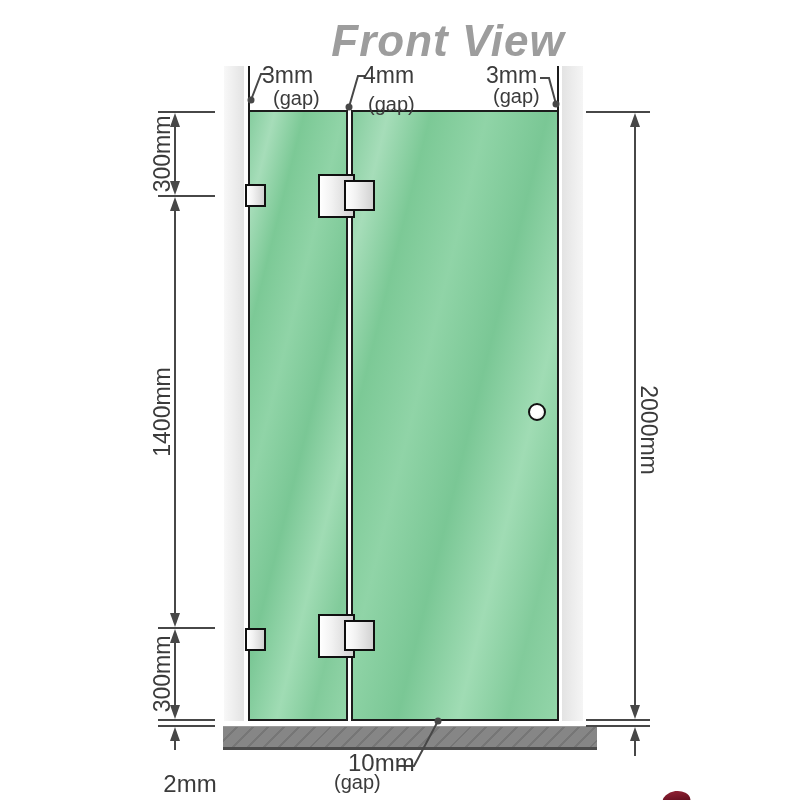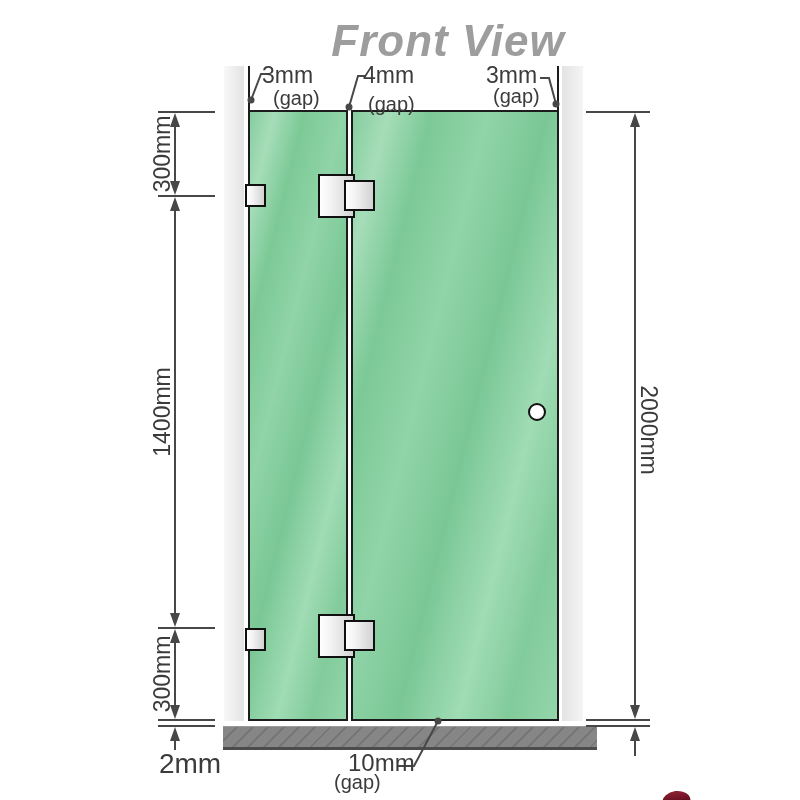--- a/index.html
+++ b/index.html
@@ -152,19 +152,19 @@
 
   <div class="abs dim" style="left:486px;top:64px;">3mm</div>
   <div class="abs dim dim-small" style="left:493px;top:86px;">(gap)</div>
 
   <div class="abs dim vlabel" style="left:162px;top:154px;">300mm</div>
   <div class="abs dim vlabel" style="left:162px;top:412px;">1400mm</div>
   <div class="abs dim vlabel" style="left:162px;top:674px;">300mm</div>
 
   <div class="abs dim vlabel-cw" style="left:648px;top:430px;">2000mm</div>
 
-  <div class="abs dim center-origin" style="left:190px;top:764px;font-size:28px;text-align:center;">2mm</div>
+  <div class="abs dim center-origin" style="left:190px;top:784px;font-size:24px;text-align:center;">2mm</div>
   <div class="abs dim" style="left:348px;top:751px;font-size:24px;">10mm</div>
   <div class="abs dim dim-small" style="left:334px;top:772px;">(gap)</div>
 
   <div class="abs artifact"></div>
 
 </div>
 
 </body></html>

